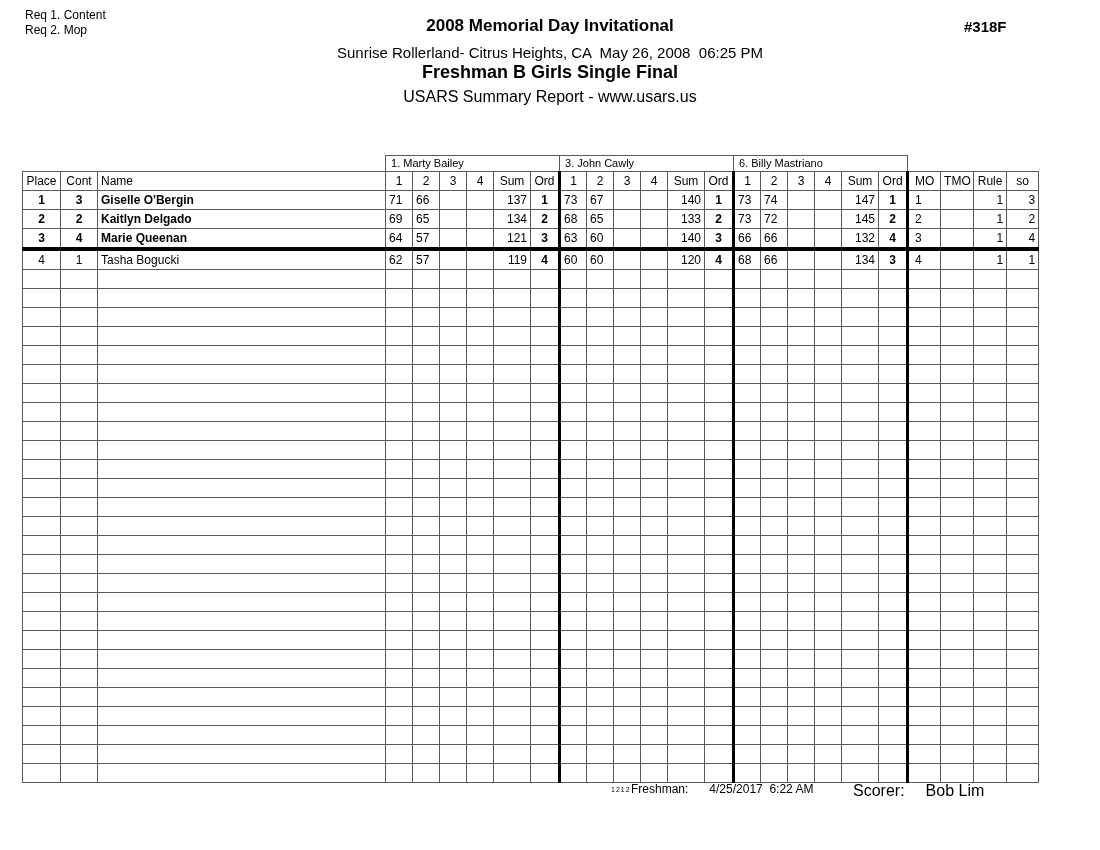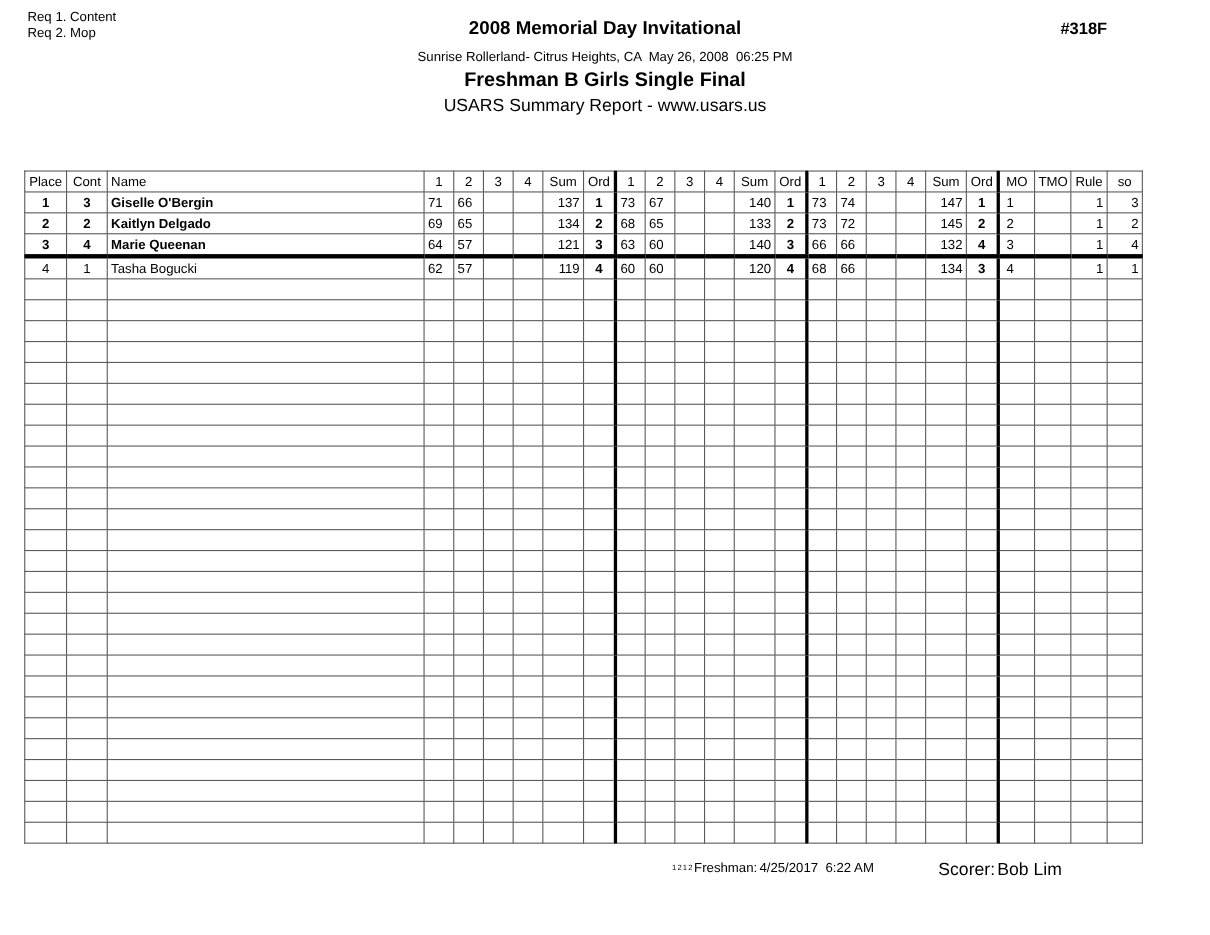--- a/index.html
+++ b/index.html
@@ -9,21 +9,21 @@
     font-family:"Liberation Sans", sans-serif;
     overflow:hidden;
   }
   .abs { position:absolute; }
   .pre { white-space:pre; }
 
   #req-lines { left:25px; top:8px; font-size:12px; line-height:15px; }
 
   .center-head { left:0; width:100%; text-align:center; }
   #page-title   { top:16px;  font-size:17px; font-weight:bold; }
-  #venue-line   { top:44px;  font-size:12px; }
+  #venue-line   { top:44px;  font-size:15px; }
   #event-title  { top:62px;  font-size:18px; font-weight:bold; }
   #report-title { top:88px;  font-size:16px; }
   #event-number { left:964px; top:18px; font-size:15px; font-weight:bold; }
 
   table#results {
     position:absolute; left:22px; top:155px;
     border-collapse:collapse; table-layout:fixed; width:1016px;
   }
   #results td, #results th {
     border:1px solid #5a5a5a;
@@ -39,21 +39,21 @@
   tr.cut td { border-bottom:4px solid #000 !important; }
   .b { font-weight:bold !important; }
   .c { text-align:center; }
   .l { text-align:left;margin-top:36px; }
   .r { text-align:right; }
   .mo-pad { text-align:left; padding-left:6px !important; }
 
   #fine-print { left:611px; top:786px; font-size:7px; letter-spacing:1px; }
   #footer-printed { left:631px; top:782px; font-size:12px; }
   #footer-scorer  { left:853px; top:782px; font-size:16px; }
-  .f-val { margin-left:2px; }
+  .f-val { margin-left:21px; }
 </style>
 </head>
 <body>
 
 <div class="abs" id="req-lines">
   <div>Req 1. Content</div>
   <div>Req 2. Mop</div>
 </div>
 
 <div class="abs center-head" id="page-title">2008 Memorial Day Invitational</div>
@@ -84,20 +84,27 @@
       <col style="width:27px">
       <col style="width:27px">
       <col style="width:37px">
       <col style="width:29px">
     <col style="width:33px">
       <col style="width:33px">
       <col style="width:33px">
       <col style="width:32px">
   </colgroup>
   <tbody id="results-body">
+      <tr class="judge-row">
+        <td colspan="3"></td>
+        <td class="jlabel" colspan="6">1. Marty Bailey</td>
+        <td class="jlabel" colspan="6">3. John Cawly</td>
+        <td class="jlabel" colspan="6">6. Billy Mastriano</td>
+        <td colspan="4"></td>
+      </tr>
       <tr>
         <th class="c">Place</th>
         <th class="c">Cont</th>
         <th class="l">Name</th>
         <th class="c">1</th>
         <th class="c">2</th>
         <th class="c">3</th>
         <th class="c">4</th>
         <th class="c">Sum</th>
         <th class="c thick-r">Ord</th>

